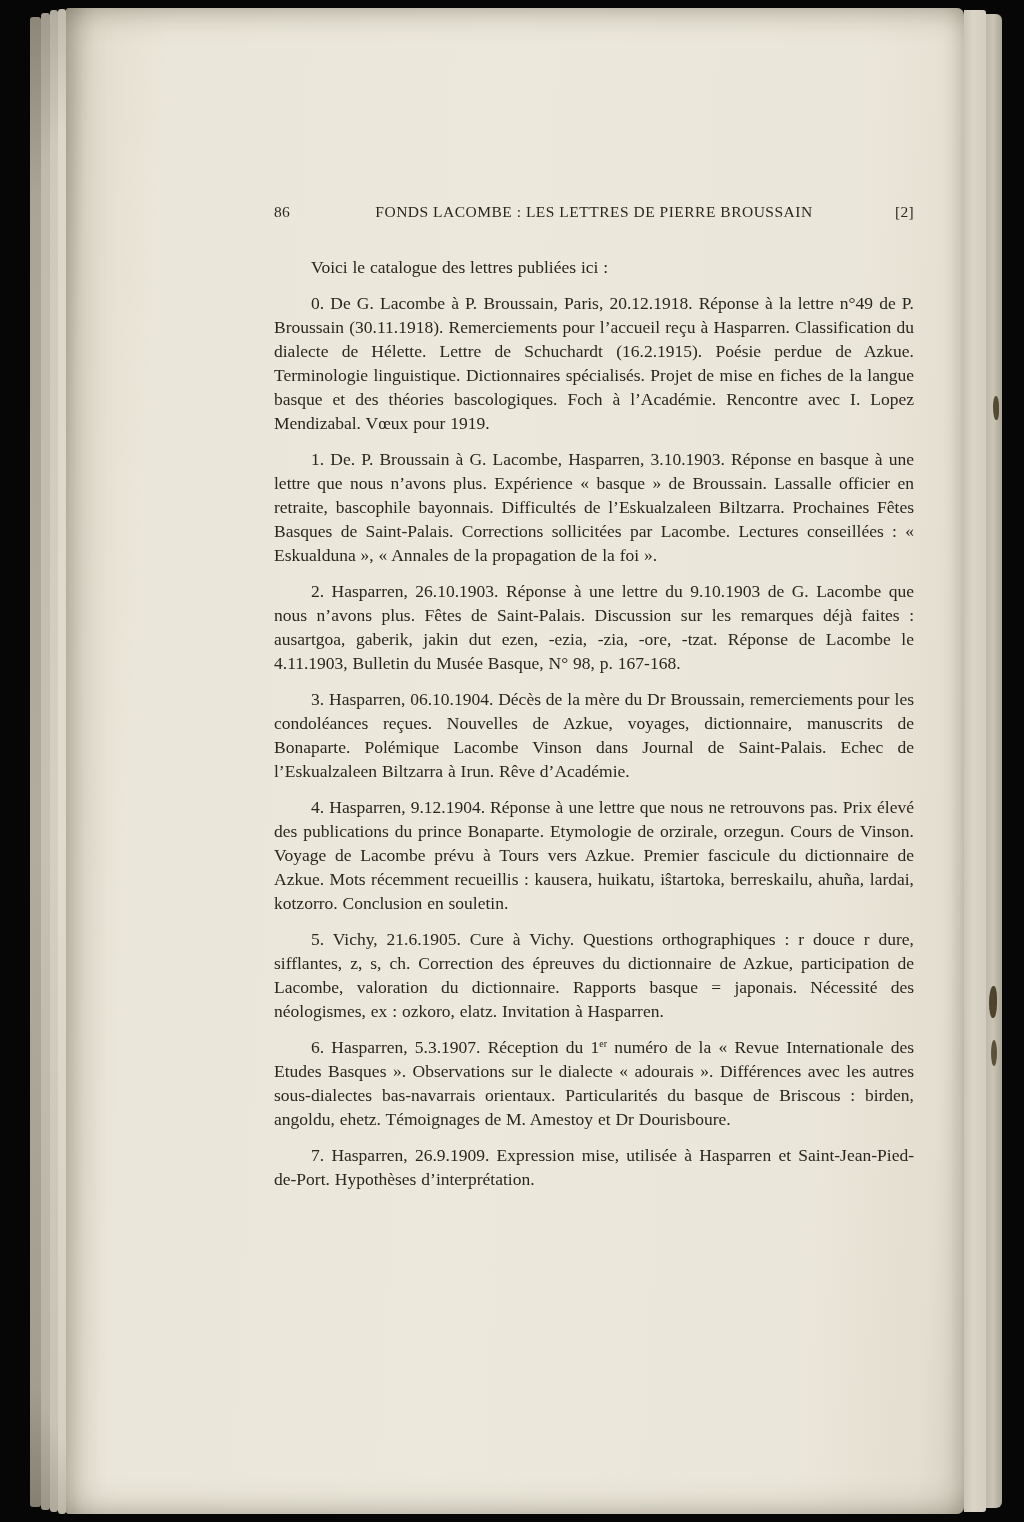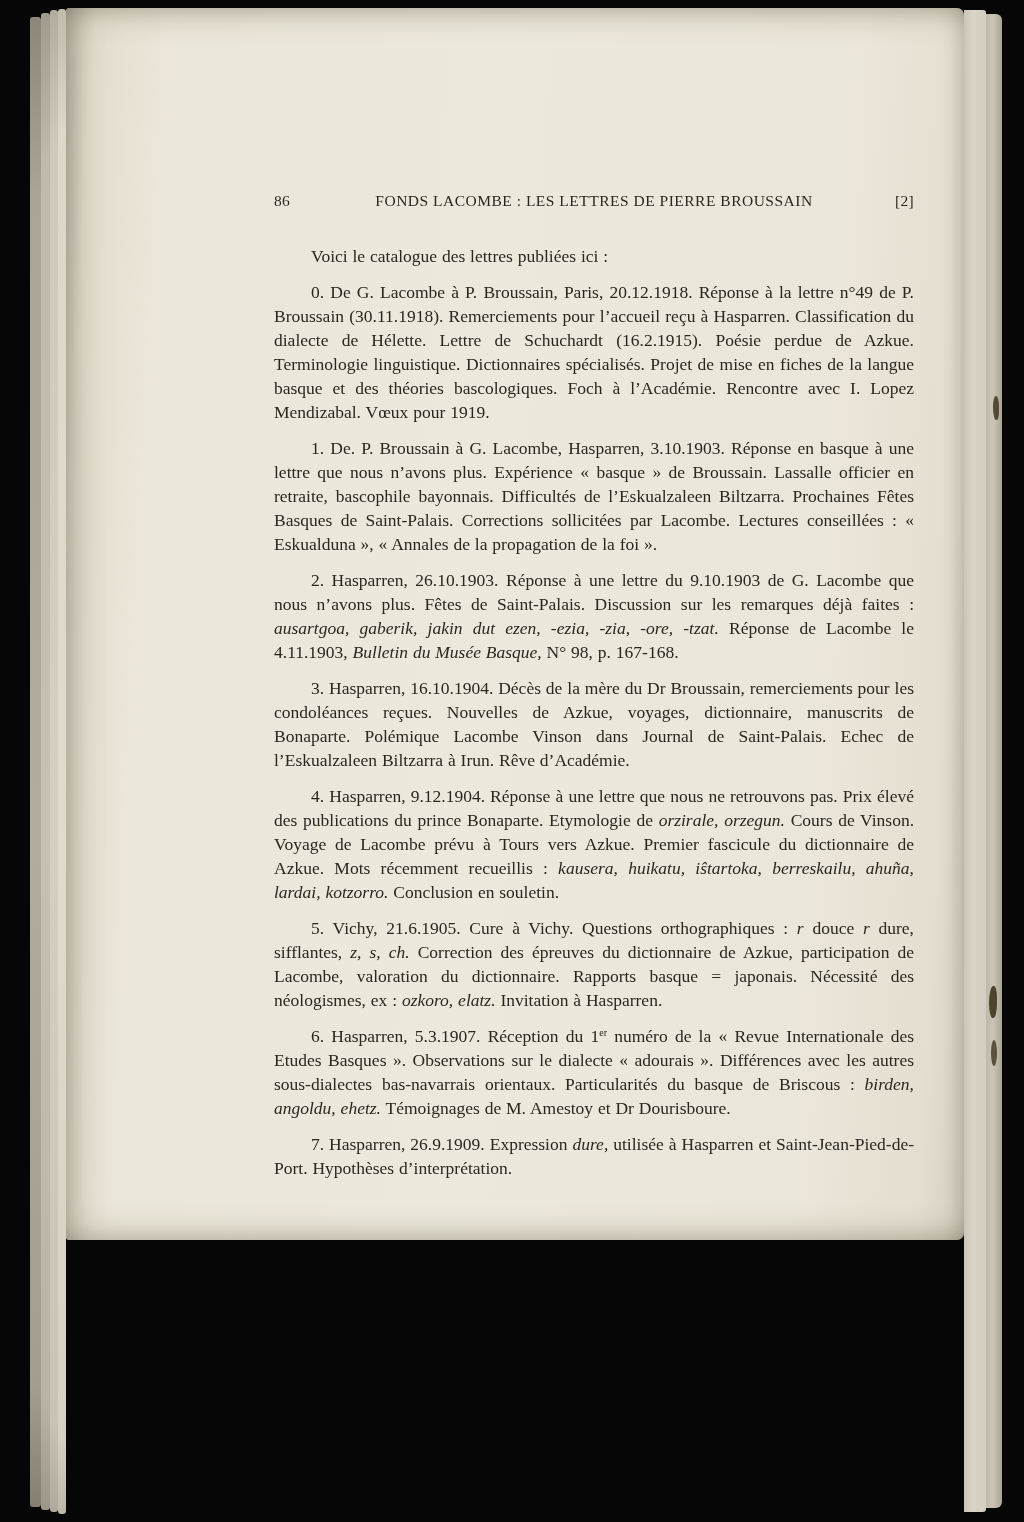--- a/index.html
+++ b/index.html
@@ -13,21 +13,21 @@
 
   
   .edge-strip{position:absolute;border-radius:3px;}
   .es1{left:30px;top:17px;width:11px;height:1490px;background:linear-gradient(180deg,#8d8779,#aaa496 12%,#b2ac9e 55%,#a39d8f 92%,#857f71);}
   .es2{left:41px;top:13px;width:9px;height:1497px;background:linear-gradient(180deg,#a19b8d,#c0baac 10%,#c7c1b3 55%,#b9b3a5 93%,#9c9688);}
   .es3{left:50px;top:10px;width:8px;height:1502px;background:linear-gradient(180deg,#b3ad9f,#cfc9bb 9%,#d5cfc1 55%,#c9c3b5 94%,#afa99b);}
   .es4{left:58px;top:9px;width:8px;height:1505px;background:linear-gradient(180deg,#c1bbad,#ddd7c9 8%,#e1dbcd 55%,#d6d0c2 95%,#bdb7a9);}
 
   
   .page{
-    position:absolute;left:66px;top:8px;width:898px;height:1232px;
+    position:absolute;left:66px;top:8px;width:898px;height:1506px;
     background:linear-gradient(93deg,#cfc9bb 0%,#e3decf 3%,#eae6d9 11%,#ece9dc 45%,#eae6d9 82%,#e3ded0 95%,#d6d0c2 100%);
     border-radius:3px 7px 7px 3px;
     box-shadow:
       inset 26px 0 40px -24px rgba(70,60,40,.40),
       inset -14px 0 26px -16px rgba(70,60,40,.28),
       inset 0 20px 34px -20px rgba(60,50,30,.33),
       inset 0 -20px 34px -20px rgba(60,50,30,.30);
   }
 
   
@@ -37,30 +37,30 @@
   
   .stain{position:absolute;background:#42371f;filter:blur(.6px);}
   .st1{left:993px;top:396px;width:6px;height:24px;border-radius:50% 50% 40% 60%;opacity:.85;}
   .st2{left:989px;top:986px;width:8px;height:32px;border-radius:60% 40% 50% 50%;opacity:.9;}
   .st3{left:991px;top:1040px;width:6px;height:26px;border-radius:50%;opacity:.8;}
 
   
   .text-area{position:absolute;left:208px;top:184px;width:640px;color:#2a2720;}
   .page-header{display:flex;align-items:baseline;font-size:15.5px;letter-spacing:.3px;margin-bottom:34px;}
   .hdr-num{min-width:40px;text-align:left;}
-  .hdr-title{flex:1;text-align:center;letter-spacing:.5px;}
+  .hdr-title{flex:1;text-align:center;letter-spacing:.5px;margin-top:11px;}
   .hdr-ref{min-width:40px;text-align:right;}
 
   .para{
     font-size:17.5px;line-height:24px;
     text-align:justify;text-indent:37px;
     margin:0 0 12px 0;
     word-spacing:.5px;
   }
-  .it{font-style:italic;}
+  .it{}
   sup{font-size:10px;line-height:0;vertical-align:6px;}
 </style>
 </head>
 <body>
 
 <div class="scan">
 
   <div class="edge-strip es1"></div>
   <div class="edge-strip es2"></div>
   <div class="edge-strip es3"></div>
@@ -74,25 +74,25 @@
         <span class="hdr-title">FONDS LACOMBE : LES LETTRES DE PIERRE BROUSSAIN</span>
         <span class="hdr-ref">[2]</span>
       </header>
 
       <p class="para">Voici le catalogue des lettres publiées ici :</p>
 
       <div>
           <p class="para"><span>0. De G. Lacombe à P. Broussain, Paris, 20.12.1918. Réponse à la lettre n°49 de P. Broussain (30.11.1918). Remerciements pour l’accueil reçu à Hasparren. Classification du dialecte de Hélette. Lettre de Schuchardt (16.2.1915). Poésie perdue de Azkue. Terminologie linguistique. Dictionnaires spécialisés. Projet de mise en fiches de la langue basque et des théories bascologiques. Foch à l’Académie. Rencontre avec I. Lopez Mendizabal. Vœux pour 1919.</span></p>
           <p class="para"><span>1. De. P. Broussain à G. Lacombe, Hasparren, 3.10.1903. Réponse en basque à une lettre que nous n’avons plus. Expérience « basque » de Broussain. Lassalle officier en retraite, bascophile bayonnais. Difficultés de l’Eskualzaleen Biltzarra. Prochaines Fêtes Basques de Saint-Palais. Corrections sollicitées par Lacombe. Lectures conseillées :  « Eskualduna », « Annales de la propagation de la foi ».</span></p>
           <p class="para"><span>2. Hasparren, 26.10.1903. Réponse à une lettre du 9.10.1903 de G. Lacombe que nous n’avons plus. Fêtes de Saint-Palais. Discussion sur les remarques déjà faites : </span><span class="it">ausartgoa, gaberik, jakin dut ezen, -ezia, -zia, -ore, -tzat.</span><span> Réponse de Lacombe le 4.11.1903, </span><span class="it">Bulletin du Musée Basque,</span><span> N° 98, p. 167-168.</span></p>
-          <p class="para"><span>3. Hasparren, 16.10.1904. Décès de la mère du Dr Broussain, remerciements pour les condoléances reçues. Nouvelles de Azkue, voyages, dictionnaire, manuscrits de Bonaparte. Polémique Lacombe Vinson dans Journal de Saint-Palais. Echec de l’Eskualzaleen Biltzarra à Irun. Rêve d’Académie.</span></p>
+          <p class="para"><span>3. Hasparren, 06.10.1904. Décès de la mère du Dr Broussain, remerciements pour les condoléances reçues. Nouvelles de Azkue, voyages, dictionnaire, manuscrits de Bonaparte. Polémique Lacombe Vinson dans Journal de Saint-Palais. Echec de l’Eskualzaleen Biltzarra à Irun. Rêve d’Académie.</span></p>
           <p class="para"><span>4. Hasparren, 9.12.1904. Réponse à une lettre que nous ne retrouvons pas. Prix élevé des publications du prince Bonaparte. Etymologie de </span><span class="it">orzirale, orzegun.</span><span> Cours de Vinson. Voyage de Lacombe prévu à Tours vers Azkue. Premier fascicule du dictionnaire de Azkue. Mots récemment recueillis : </span><span class="it">kausera, huikatu, iŝtartoka, berreskailu, ahuña, lardai, kotzorro.</span><span> Conclusion en souletin.</span></p>
           <p class="para"><span>5. Vichy, 21.6.1905. Cure à Vichy. Questions orthographiques : </span><span class="it">r</span><span> douce </span><span class="it">r</span><span> dure, sifflantes, </span><span class="it">z, s, ch.</span><span> Correction des épreuves du dictionnaire de Azkue, participation de Lacombe, valoration du dictionnaire. Rapports basque = japonais. Nécessité des néologismes, ex : </span><span class="it">ozkoro, elatz.</span><span> Invitation à Hasparren.</span></p>
           <p class="para"><span>6. Hasparren, 5.3.1907. Réception du 1</span><sup>er</sup><span> numéro de la « Revue Internationale des Etudes Basques ». Observations sur le dialecte « adourais ». Différences avec les autres sous-dialectes bas-navarrais orientaux. Particularités du basque de Briscous : </span><span class="it">birden, angoldu, ehetz.</span><span> Témoignages de M. Amestoy et Dr Dourisboure.</span></p>
-          <p class="para"><span>7. Hasparren, 26.9.1909. Expression </span><span class="it">dure,</span><span> utilisée à Hasparren et Saint-Jean-Pied-de-Port. Hypothèses d’interprétation.</span></p>
+          <p class="para"><span>7. Hasparren, 26.9.1909. Expression </span><span class="it">mise,</span><span> utilisée à Hasparren et Saint-Jean-Pied-de-Port. Hypothèses d’interprétation.</span></p>
         </div>
 
     </div>
   </div>
 
   <div class="edge-strip re1"></div>
   <div class="edge-strip re2"></div>
 
   <div class="stain st1"></div>
   <div class="stain st2"></div>

